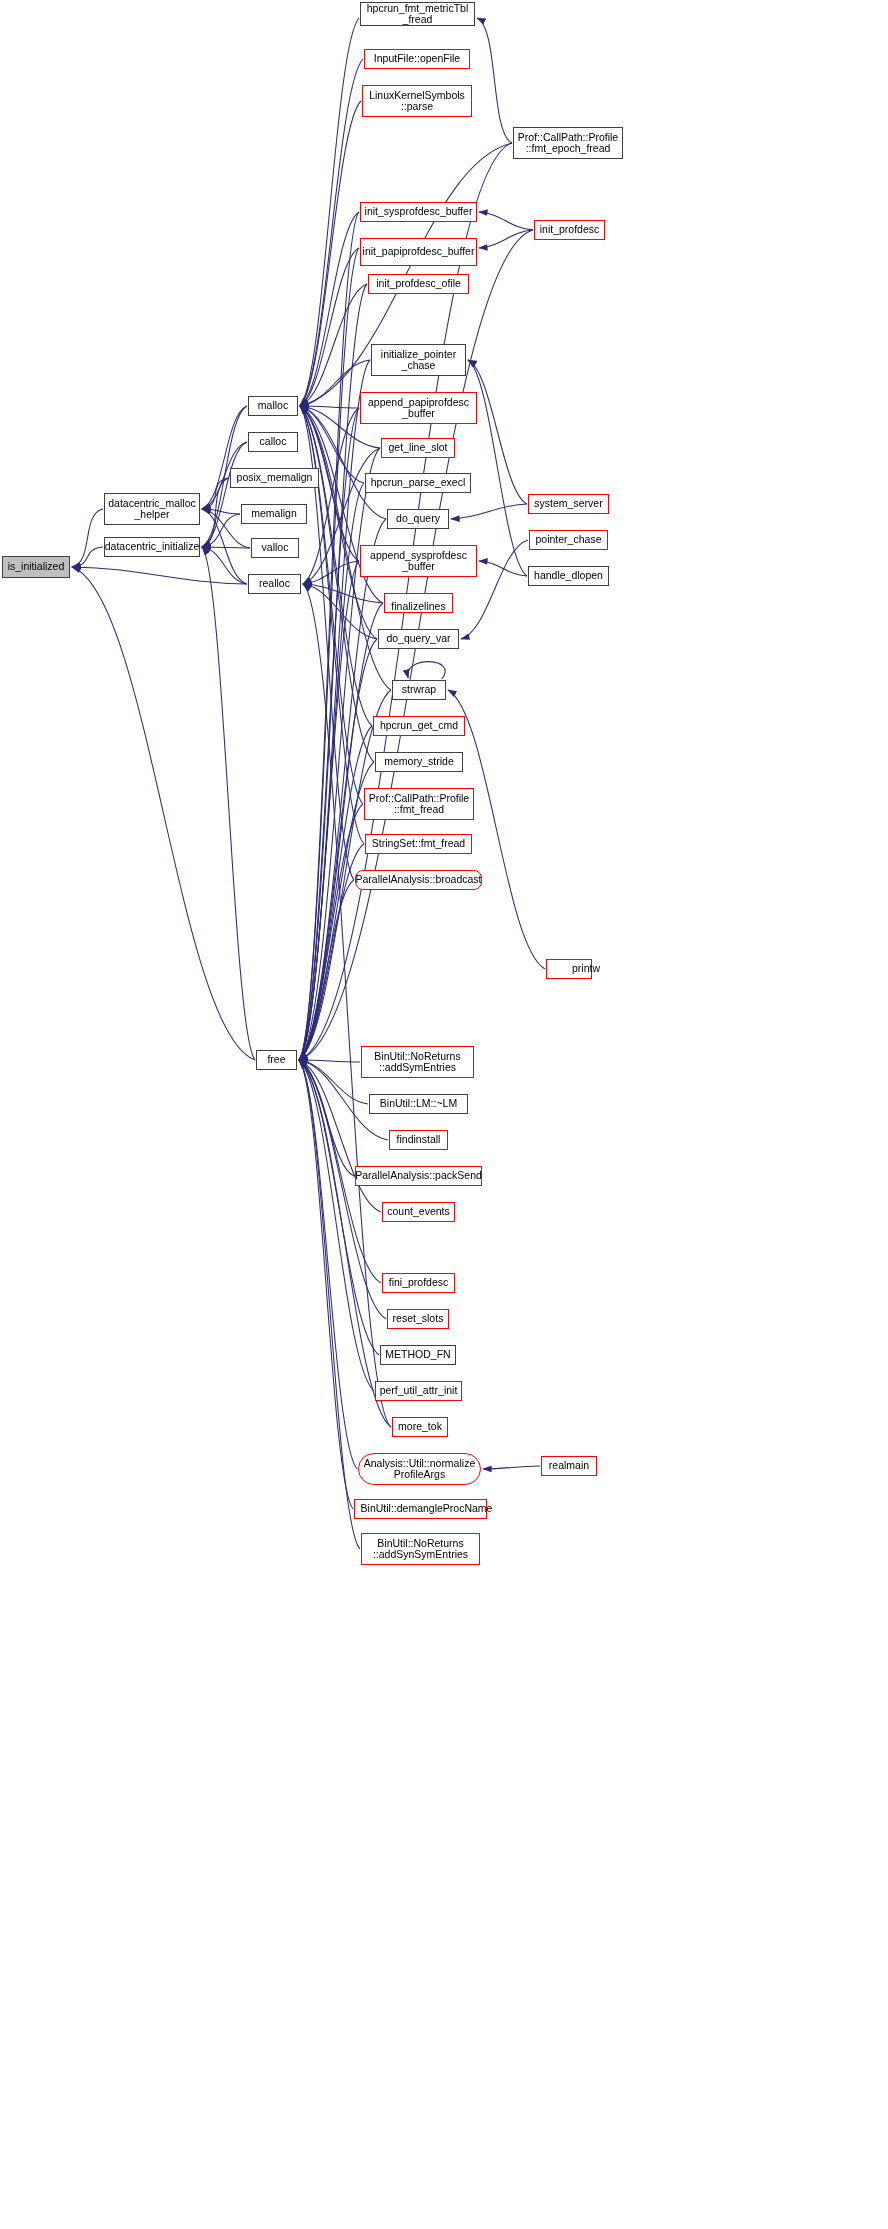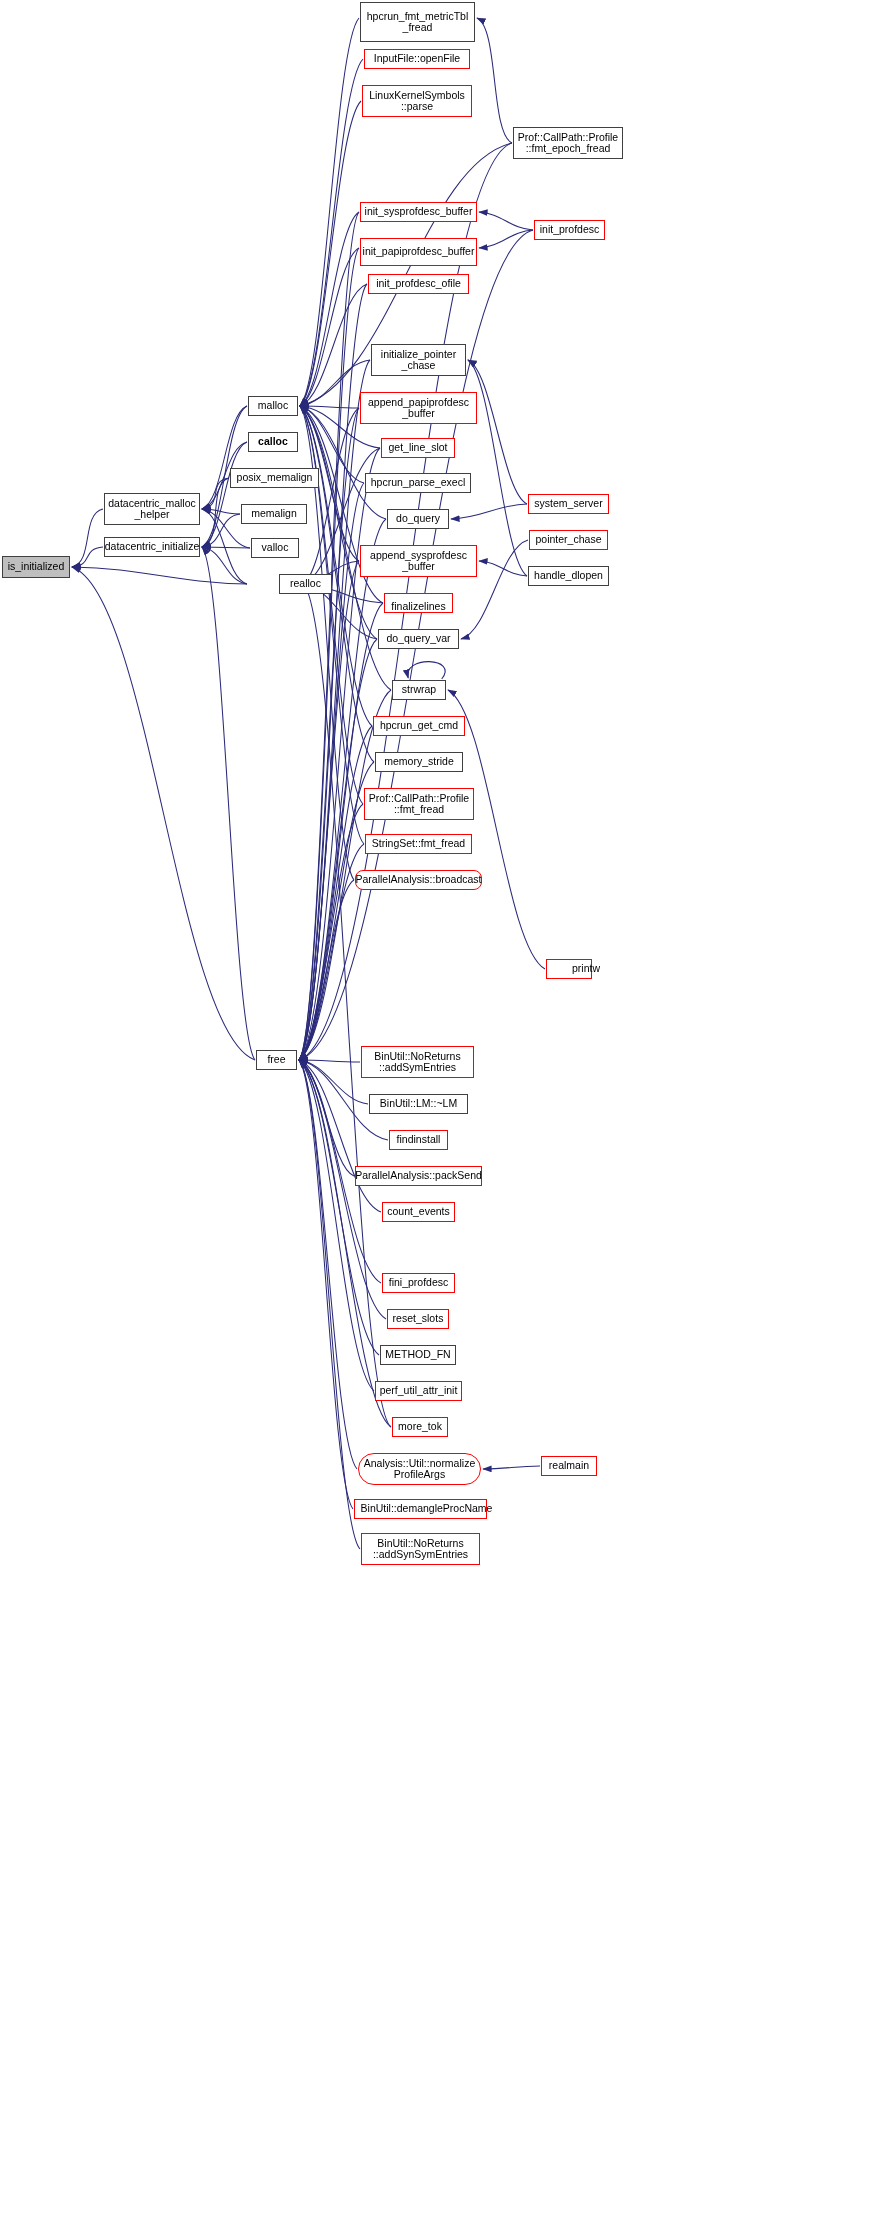--- a/index.html
+++ b/index.html
@@ -141,27 +141,27 @@
         <path d="M359,248 C333.8,275 324.2,1033 299,1060" marker-end="url(#ah)"></path>
         <path d="M359,212 C333.8,239 324.2,1033 299,1060" marker-end="url(#ah)"></path>
       </g>
   </svg>
   <div id="node-layer">
       <div class="node root" style="left: 2px; top: 556px; width: 68px; height: 22px;"><span class="node-label">is_initialized</span></div>
       <div class="node black" style="left: 104px; top: 493px; width: 96px; height: 32px;"><span class="node-label">datacentric_malloc
 _helper</span></div>
       <div class="node black" style="left: 104px; top: 537px; width: 96px; height: 20px;"><span class="node-label">datacentric_initialize</span></div>
       <div class="node black" style="left: 248px; top: 396px; width: 50px; height: 20px;"><span class="node-label">malloc</span></div>
-      <div class="node black" style="left: 248px; top: 432px; width: 50px; height: 20px; font-weight: bold;"><span class="node-label">calloc</span></div>
+      <div class="node black" style="left: 248px; top: 432px; width: 50px; height: 20px;"><span class="node-label">calloc</span></div>
       <div class="node black" style="left: 230px; top: 468px; width: 89px; height: 20px;"><span class="node-label">posix_memalign</span></div>
       <div class="node black" style="left: 241px; top: 504px; width: 66px; height: 20px;"><span class="node-label">memalign</span></div>
       <div class="node black" style="left: 251px; top: 538px; width: 48px; height: 20px;"><span class="node-label">valloc</span></div>
-      <div class="node black" style="left: 248px; top: 574px; width: 53px; height: 20px; margin-left: 31px;"><span class="node-label">realloc</span></div>
+      <div class="node black" style="left: 248px; top: 574px; width: 53px; height: 20px;"><span class="node-label">realloc</span></div>
       <div class="node black" style="left: 256px; top: 1050px; width: 41px; height: 20px;"><span class="node-label">free</span></div>
-      <div class="node black" style="left: 360px; top: 2px; width: 115px; height: 40px;"><span class="node-label">hpcrun_fmt_metricTbl
+      <div class="node black" style="left: 360px; top: 2px; width: 115px; height: 24px;"><span class="node-label">hpcrun_fmt_metricTbl
 _fread</span></div>
       <div class="node red" style="left: 364px; top: 49px; width: 106px; height: 20px;"><span class="node-label">InputFile::openFile</span></div>
       <div class="node red" style="left: 362px; top: 85px; width: 110px; height: 32px;"><span class="node-label">LinuxKernelSymbols
 ::parse</span></div>
       <div class="node red" style="left: 360px; top: 202px; width: 117px; height: 20px;"><span class="node-label">init_sysprofdesc_buffer</span></div>
       <div class="node red" style="left: 360px; top: 238px; width: 117px; height: 28px;"><span class="node-label">init_papiprofdesc_buffer</span></div>
       <div class="node red" style="left: 368px; top: 274px; width: 101px; height: 20px;"><span class="node-label">init_profdesc_ofile</span></div>
       <div class="node black" style="left: 371px; top: 344px; width: 95px; height: 32px;"><span class="node-label">initialize_pointer
 _chase</span></div>
       <div class="node red" style="left: 360px; top: 392px; width: 117px; height: 32px;"><span class="node-label">append_papiprofdesc

